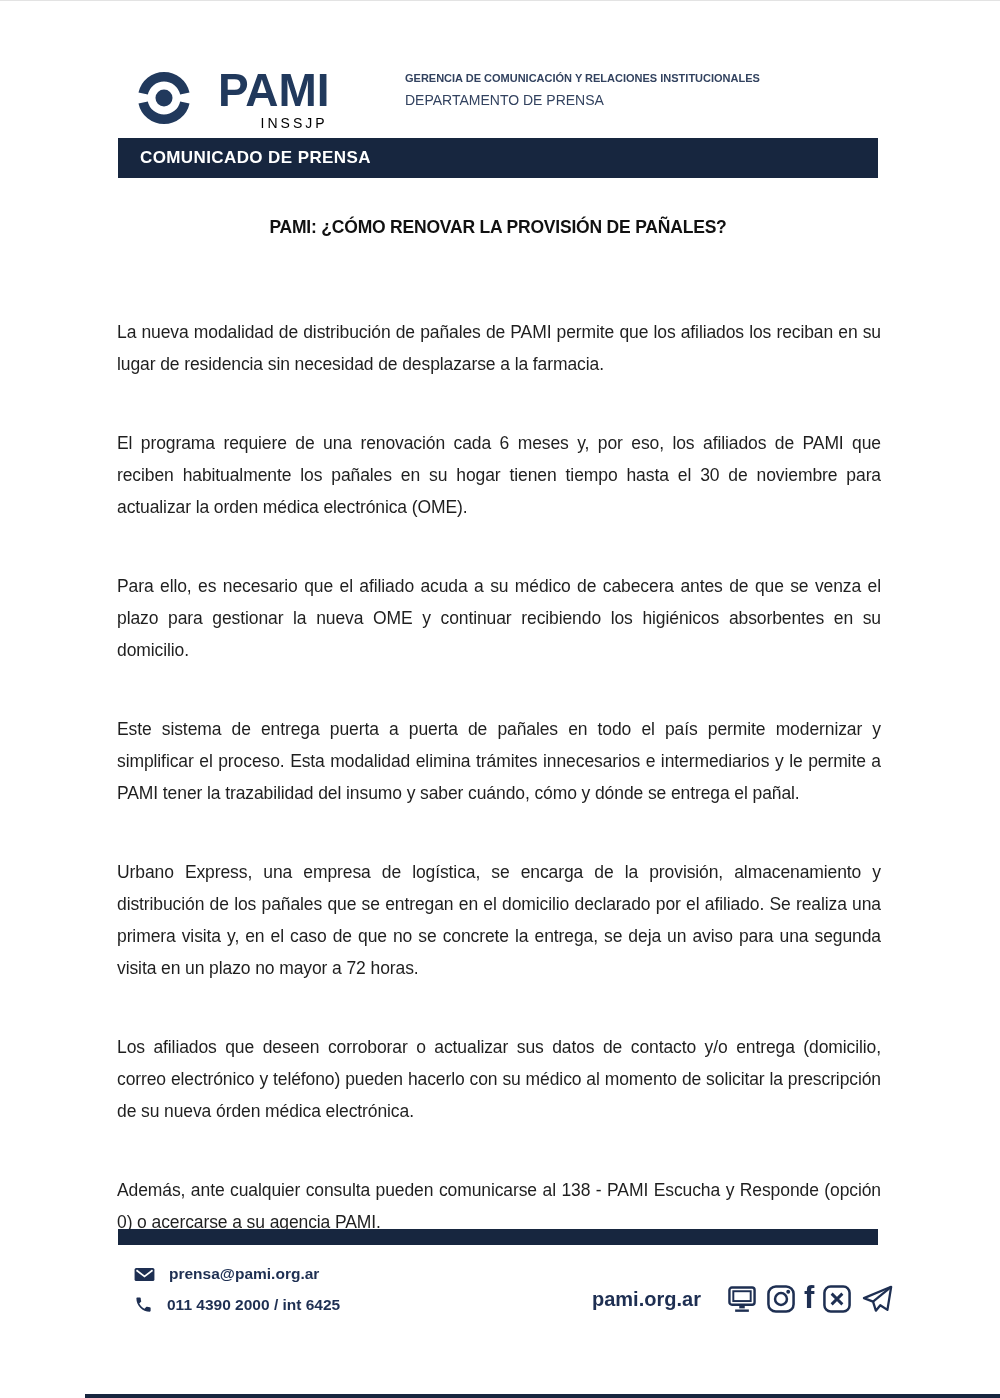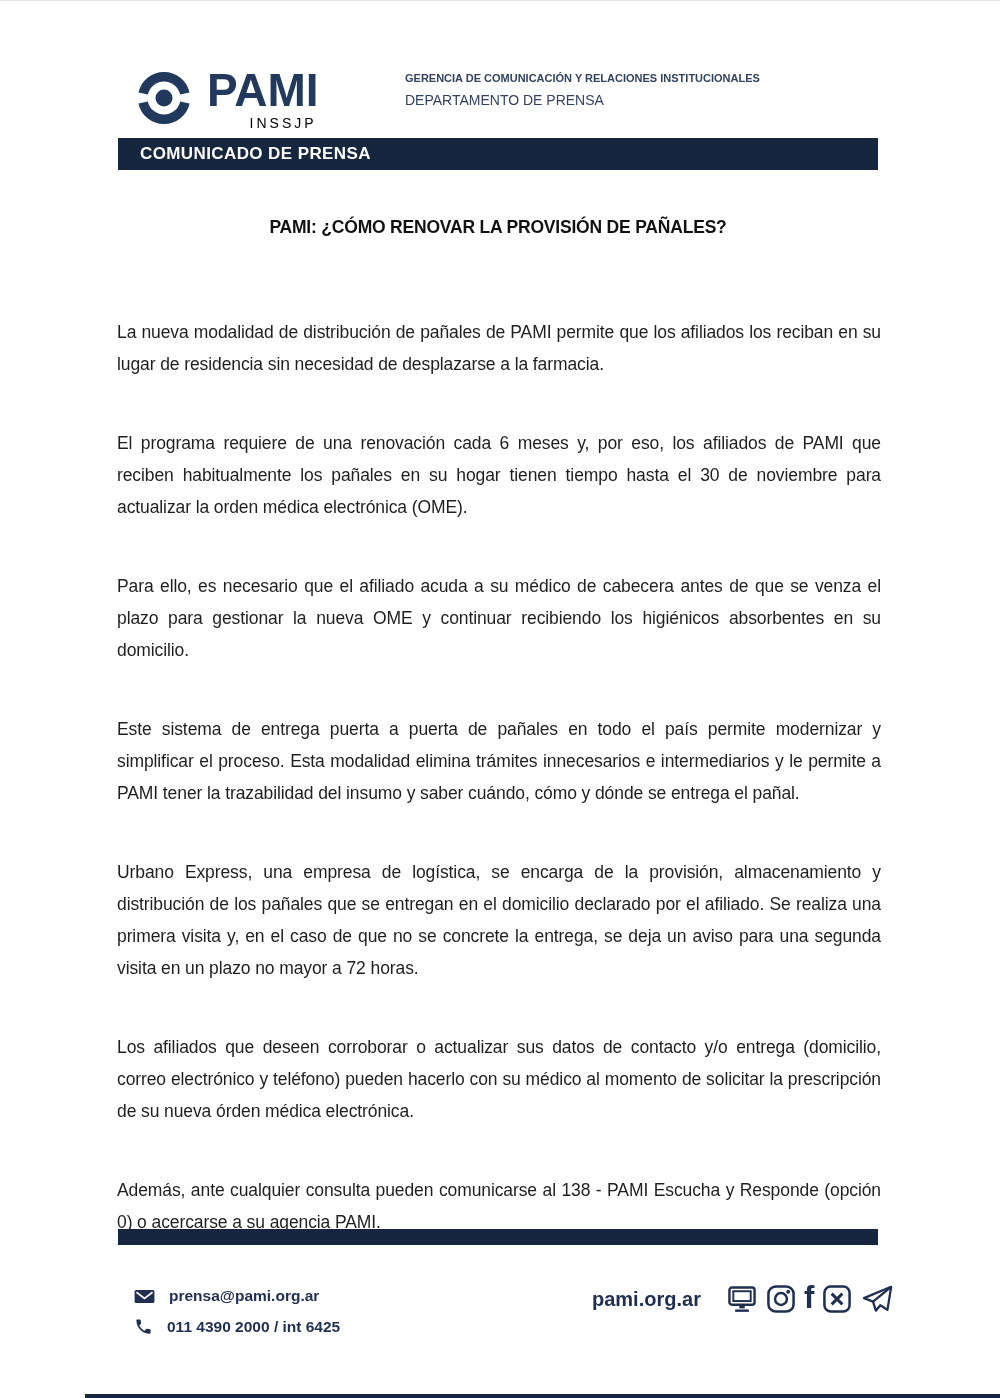--- a/index.html
+++ b/index.html
@@ -28,20 +28,21 @@
   }
   .logo-mark { display: block; }
   .logo-text { display: inline-block; text-align: right; }
   .logo-brand {
     font-size: 46px;
     font-weight: bold;
     letter-spacing: 0px;
     color: #21395c;
     line-height: 46px;
     display: block;
+    margin-left: 11px;
   }
   .logo-sub {
     display: block;
     font-size: 14px;
     letter-spacing: 3px;
     color: #000000;
     margin-top: 2px;
     padding-right: 2px;
   }
 
@@ -53,21 +54,21 @@
     line-height: 22px;
   }
   .office .l1 { font-size: 11px; font-weight: bold; }
   .office .l2 { font-size: 14px; }
 
   .banner {
     position: absolute;
     left: 118px;
     top: 137px;
     width: 760px;
-    height: 32px;
+    height: 40px;
     background: #17263f;
     color: #ffffff;
     font-size: 17px;
     font-weight: bold;
     letter-spacing: 0.4px;
     display: flex;
     align-items: center;
     padding-left: 22px;
   }
 
@@ -103,21 +104,21 @@
   
   .footer-rule {
     position: absolute;
     left: 118px;
     top: 1228px;
     width: 760px;
     height: 16px;
     background: #17263f;
   }
 
-  .contact { position: absolute; left: 134px; color: #1e2f52; margin-top: 22px; }
+  .contact { position: absolute; left: 134px; color: #1e2f52; }
   .contact-row { display: flex; align-items: center; gap: 14px; }
   .contact-row .txt { font-size: 15.5px; font-weight: bold; }
   .row-email { top: 1264px; }
   .row-phone { top: 1294px; }
   .contact.row-email { position: absolute; top: 1264px; }
   .contact.row-phone { position: absolute; top: 1294px; }
 
   .footer-right {
     position: absolute;
     left: 592px;

